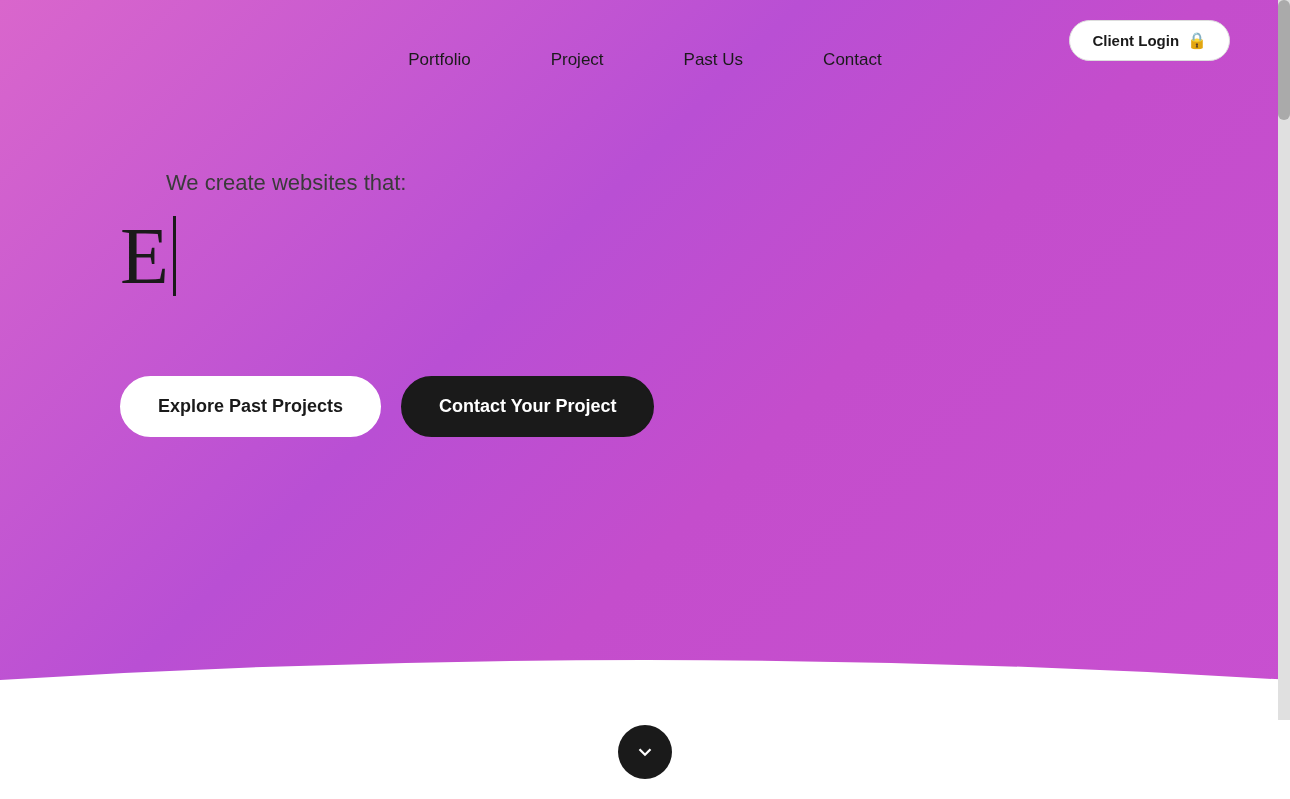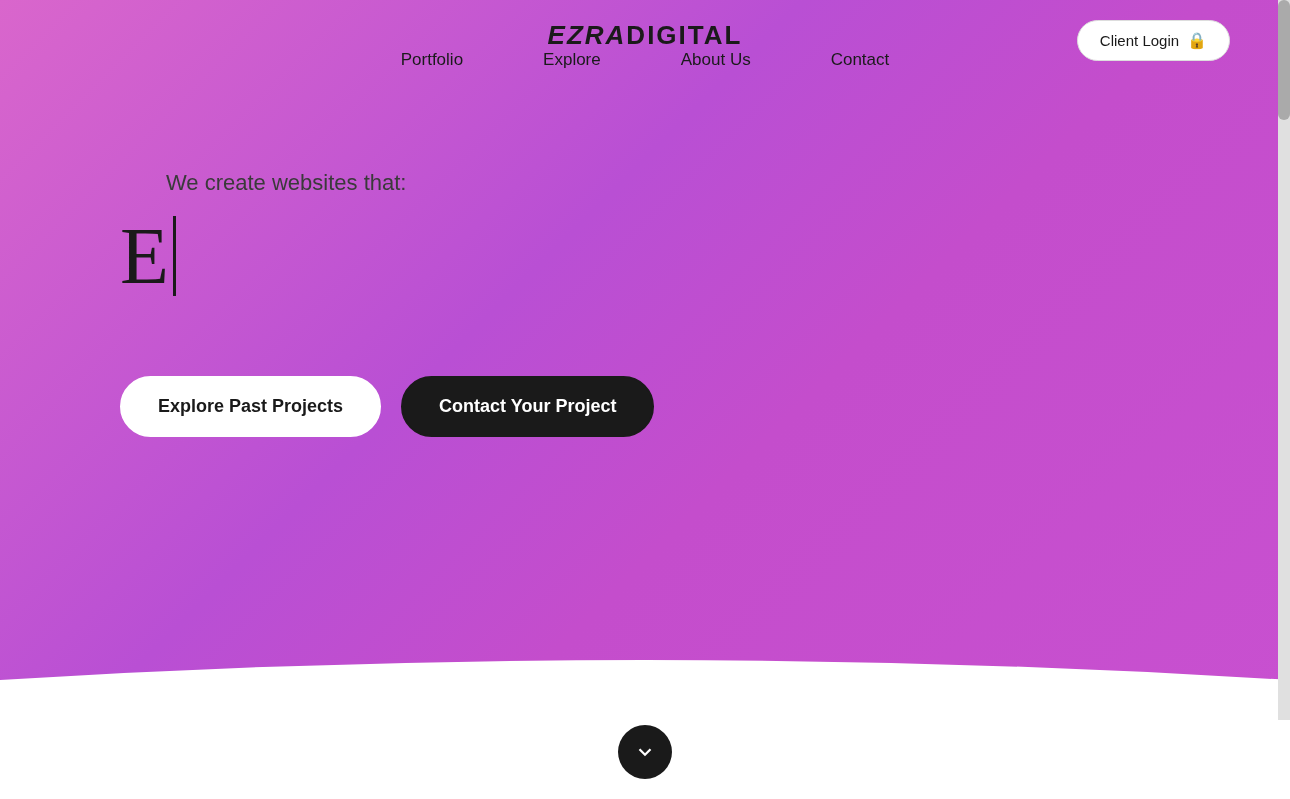--- a/index.html
+++ b/index.html
@@ -80,21 +80,21 @@
       top: 20px;
       background: #fff;
       border: 1px solid #ddd;
       border-radius: 30px;
       padding: 10px 22px;
       display: flex;
       align-items: center;
       gap: 8px;
       cursor: pointer;
       font-size: 15px;
-      font-weight: 400;
+      font-weight: 700;
       color: #1a1a1a;
     }
 
     .lock-icon {
       font-size: 16px;
     }
 
     
     .nav {
       display: flex;
@@ -209,35 +209,30 @@
 </head>
 <body>
 
 <div class="hero-section">
 
   <div class="scrollbar">
     <div class="scrollbar-thumb"></div>
   </div>
 
   <div class="header">
-    <div class="logo">
-      <span class="logo-text">
-        <span class="bold">EZRA</span><span>DIGITAL</span>
-      </span>
-    </div>
     <button class="client-login-btn">
       <span>Client Login</span>
       <span class="lock-icon">🔒</span>
     </button>
   </div>
 
   <nav class="nav">
     <a class="nav-item">Portfolio</a>
-    <a class="nav-item">Explore</a>
-    <a class="nav-item">About Us</a>
+    <a class="nav-item">Project</a>
+    <a class="nav-item">Past Us</a>
     <a class="nav-item">Contact</a>
   </nav>
 
   <div class="hero-content">
     <p class="we-create">We create websites that:</p>
     <div class="animated-text">
       <span>E</span><span class="cursor"></span>
     </div>
 
     <div class="hero-buttons">

